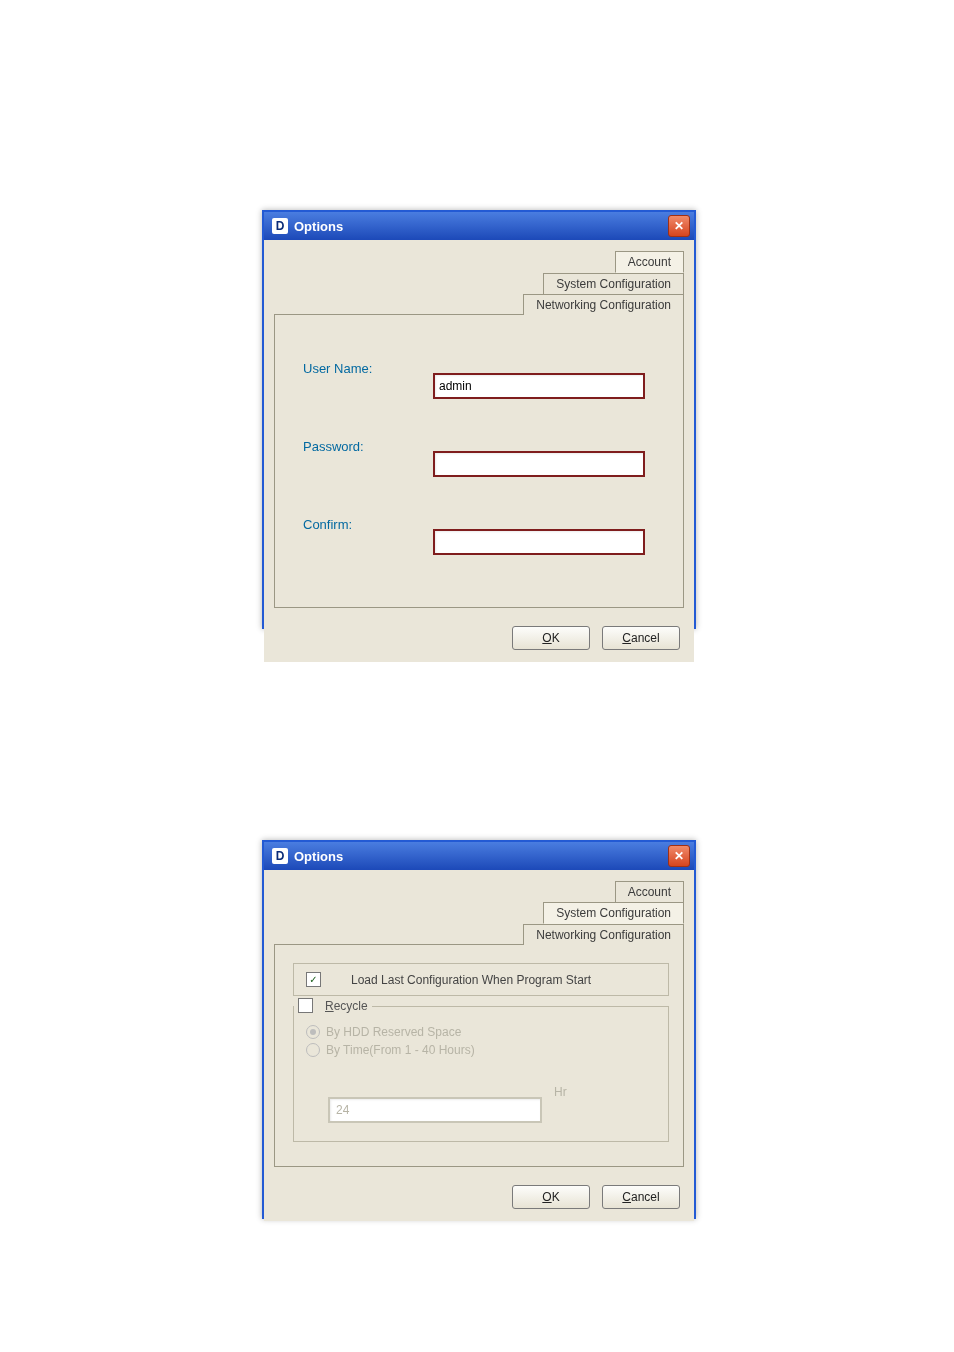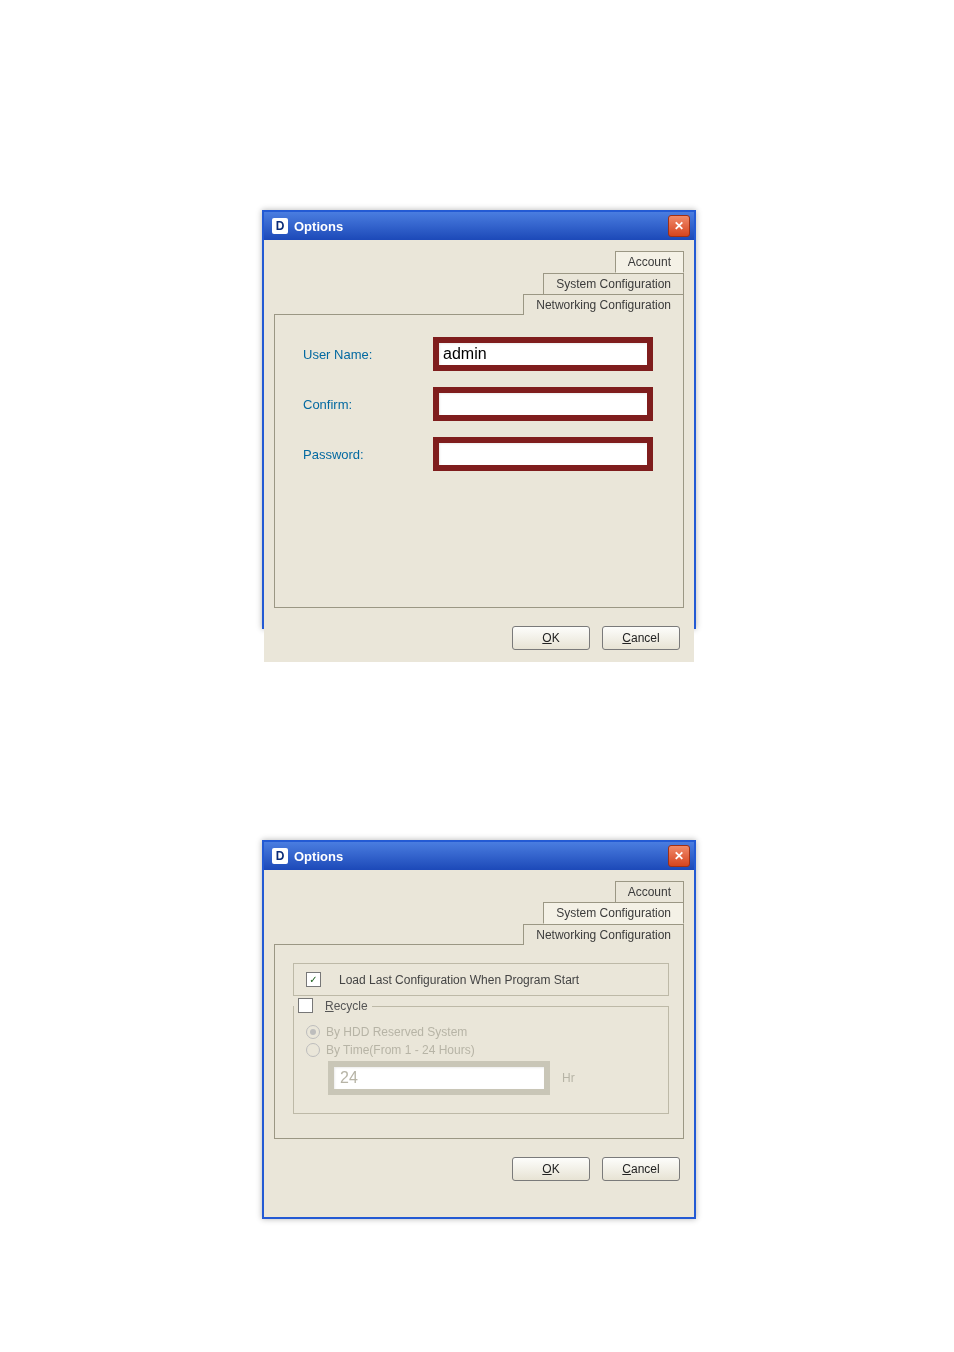--- a/index.html
+++ b/index.html
@@ -106,26 +106,27 @@
     margin-bottom:16px;
   }
   .form-row label {
     width:130px;
     color:#0369a1;
   }
   .textinput {
     flex:1;
     max-width:200px;
     height:20px;
-    border:6px solid #7f1d1d;
+    border:2px solid #7f1d1d;
     background:#fff;
     padding:1px 4px;
     font-family:inherit;
-    font-size:16px;
+    font-size:12px;
     box-shadow: inset 1px 1px 2px rgba(0,0,0,.08);
+    margin-top: 36px;
   }
 
   
   .button-row {
     padding: 8px 14px 12px 0;
     display:flex;
     justify-content:flex-end;
     gap:12px;
     background:#eae6d9;
   }
@@ -196,21 +197,21 @@
   }
   .radio.selected::after {
     content:"";
     width:6px; height:6px;
     background:#444;
     border-radius:50%;
   }
   .radio.disabled { border-color:#bdbdbd; }
   .radio.disabled.selected::after { background:#bdbdbd; }
 
-  .row-inline { display:flex; align-items:center; gap:12px; }
+  .row-inline { display:flex; align-items:center; gap:24px; }
   .faded, .faded * { color:#b7b4a6 !important; }
   .faded .textinput { color:#b7b4a6; border-color:#c9c6b7; }
   .hdd-row .textinput { width:90px; flex:0 0 auto; height:18px; }
   .sm-lbl { font-size:12px; color:#444; }
   .indent { margin-left:22px; }
 
   .recycle-inner {
     margin-top:6px;
   }
   .recycle-inner .opt-row {
@@ -241,25 +242,25 @@
       <div class="tab">Networking Configuration</div>
     </div>
 
     <div class="tabpanel-border">
       <div class="account-panel">
         <div class="form-row">
           <label>User Name:</label>
           <input class="textinput" value="admin" style="">
         </div>
         <div class="form-row">
+          <label>Password:</label>
+          <input class="textinput" type="password" value="" style="">
+        </div>
+        <div class="form-row">
           <label>Confirm:</label>
-          <input class="textinput" type="password" value="" style="">
-        </div>
-        <div class="form-row">
-          <label>Password:</label>
           <input class="textinput" type="password" value="" style="">
         </div>
       </div>
     </div>
 
     <div class="button-row">
       <button class="winbtn">
         <span class="ul">O</span>
           <span>K</span>
       </button>
@@ -296,25 +297,25 @@
 
         <div class="groupbox" style="padding-bottom:14px;">
           <div class="groupbox-title">
             <span class="chk"></span>
             <span><span style="text-decoration:underline">R</span><span>ecycle</span></span>
           </div>
 
           <div class="recycle-inner faded">
             <div class="opt-row">
               <span class="radio disabled selected"></span>
-              <span class="sm-lbl">By HDD Reserved System</span>
+              <span class="sm-lbl">By HDD Reserved Space</span>
             </div>
             <div class="opt-row">
               <span class="radio disabled"></span>
-              <span class="sm-lbl">By Time(From 1 - 24 Hours)</span>
+              <span class="sm-lbl">By Time(From 1 - 40 Hours)</span>
             </div>
             <div class="opt-row indent">
               <input class="textinput sub-input" value="24" style="">
               <span class="sm-lbl" style="margin-left:12px">Hr</span>
             </div>
           </div>
         </div>
 
       </div>
     </div>

